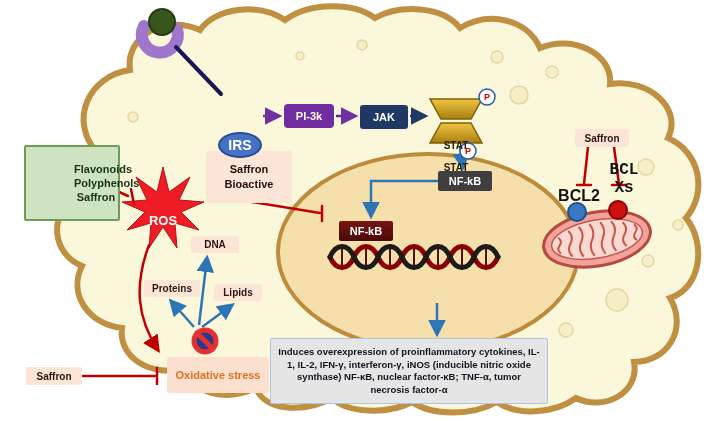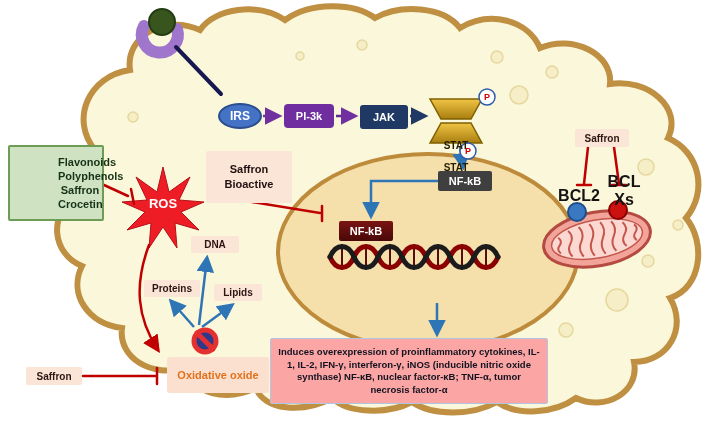--- a/index.html
+++ b/index.html
@@ -6,32 +6,32 @@
   .stage{position:relative;width:716px;height:421px;background:#ffffff;overflow:hidden;
          font-family:"Liberation Sans",sans-serif;}
   .stage svg{position:absolute;left:0;top:0;}
   .lbl{position:absolute;display:flex;flex-direction:column;align-items:center;justify-content:center;
        text-align:center;font-weight:bold;box-sizing:border-box;}
   .lbl div{width:100%;}
   .pill{border-radius:50%;color:#fff;}
   .chip{background:#fbe5d6;color:#2f1414;border-radius:2px;}
   .flav{background:#cfe3c2;border:2px solid #6d9d55;color:#173317;font-size:11px;line-height:14px;border-radius:2px;}
   .bio{background:#fbe5d6;color:#221111;font-size:11px;line-height:15px;border-radius:2px;}
-  .irs{background:#4472c4;border:2px solid #2a4d8f;font-size:12px;}
+  .irs{background:#4472c4;border:2px solid #2a4d8f;font-size:14px;margin-top:29px;}
   .pi3k{background:#6f2da0;border-radius:4px;color:#fff;font-size:11px;}
   .jak{background:#1f3864;border-radius:3px;color:#fff;font-size:11px;}
   .statTxt{color:#241e00;font-size:10px;margin-top:36px;}
   .pTxt{color:#d40000;font-size:9px;}
   .nfkbC{background:#3f3f3f;color:#fff;font-size:11px;border-radius:2px;}
   .nfkbN{background:linear-gradient(180deg,#7a1414,#4a0808);color:#fff;font-size:11px;border-radius:2px;}
   .rosTxt{color:#ffffff;font-size:13px;}
   .target{font-size:10px;}
   .oxi{background:#fbe0cf;color:#e2711d;font-size:11px;line-height:16px;border-radius:3px;}
   .bcl{color:#141414;font-size:16px;}
-  .outcome{background:#fca5a5;border:1px solid #aec6e2;color:#10131f;font-size:9.5px;line-height:12.5px;
+  .outcome{background:#e5e5e5;border:1px solid #aec6e2;color:#10131f;font-size:9.5px;line-height:12.5px;
            padding:4px 6px;border-radius:2px;}
 </style>
 </head>
 <body>
 
 <div class="stage">
 
   <svg width="716" height="421" viewBox="0 0 716 421">
     <defs>
       <marker id="mB" viewBox="0 0 10 10" refX="8" refY="5" markerWidth="7" markerHeight="7" orient="auto-start-reverse">
@@ -150,25 +150,24 @@
     </g>
 
     <g stroke="#806000" stroke-width="1.5">
       <polygon points="430,99 482,99 471,119 441,119" fill="url(#goldGrad)"></polygon>
       <polygon points="441,123 471,123 482,143 430,143" fill="url(#goldGrad)"></polygon>
     </g>
     <circle cx="487" cy="97" r="8" fill="#ffffff" stroke="#2e5aa8" stroke-width="1.5"></circle>
     <circle cx="468" cy="151" r="8" fill="#ffffff" stroke="#2e5aa8" stroke-width="1.5"></circle>
   </svg>
 
-  <div class="lbl flav" style="left:8px;top:145px;width:96px;height:76px;padding-left:48px;">
+  <div class="lbl flav" style="left:24px;top:145px;width:96px;height:76px;padding-left:48px;">
     <div>Flavonoids</div>
     <div>Polyphenols</div>
     <div>Saffron</div>
-    <div>Crocetin</div>
   </div>
 
   <div class="lbl bio" style="left:206px;top:151px;width:86px;height:52px;">
     <div>Saffron</div>
     <div>Bioactive</div>
   </div>
 
   <div class="lbl pill irs" style="left:218px;top:103px;width:44px;height:26px;">IRS</div>
 
   <div class="lbl pi3k" style="left:284px;top:104px;width:50px;height:24px;">PI-3k</div>
@@ -178,32 +177,32 @@
   <div class="lbl statTxt" style="left:433px;top:100px;width:46px;height:19px;">STAT</div>
   <div class="lbl statTxt" style="left:433px;top:122px;width:46px;height:19px;">STAT</div>
 
   <div class="lbl pTxt" style="left:480px;top:90px;width:14px;height:14px;">P</div>
   <div class="lbl pTxt" style="left:461px;top:144px;width:14px;height:14px;">P</div>
 
   <div class="lbl nfkbC" style="left:438px;top:171px;width:54px;height:20px;">NF-kB</div>
 
   <div class="lbl nfkbN" style="left:339px;top:221px;width:54px;height:20px;">NF-kB</div>
 
-  <div class="lbl rosTxt" style="left:137px;top:195px;width:52px;height:17px;">ROS</div>
+  <div class="lbl rosTxt" style="left:137px;top:212px;width:52px;height:17px;">ROS</div>
 
   <div class="lbl chip target" style="left:191px;top:236px;width:48px;height:17px;">DNA</div>
   <div class="lbl chip target" style="left:144px;top:280px;width:56px;height:17px;">Proteins</div>
   <div class="lbl chip target" style="left:214px;top:284px;width:48px;height:17px;text-align:center;">Lipids</div>
 
   <div class="lbl oxi" style="left:167px;top:357px;width:102px;height:36px;">
-    <div>Oxidative oxide</div>
+    <div>Oxidative stress</div>
   </div>
 
   <div class="lbl chip target" style="left:26px;top:367px;width:56px;height:18px;">Saffron</div>
 
   <div class="lbl chip target" style="left:575px;top:129px;width:54px;height:18px;">Saffron</div>
 
   <div class="lbl bcl" style="left:558px;top:189px;width:42px;height:14px;">BCL2</div>
-  <div class="lbl bcl" style="left:600px;top:184px;width:48px;height:14px;">BCL Xs</div>
+  <div class="lbl bcl" style="left:600px;top:172px;width:48px;height:14px;font-family:Liberation Mono, monospace;">BCL Xs</div>
 
   <div class="lbl outcome" style="left:270px;top:338px;width:278px;height:66px;">Induces overexpression of proinflammatory cytokines, IL-1, IL-2, IFN-γ, interferon-γ, iNOS (inducible nitric oxide synthase) NF-κB, nuclear factor-κB; TNF-α, tumor necrosis factor-α</div>
 
 </div>
 
 </body></html>

